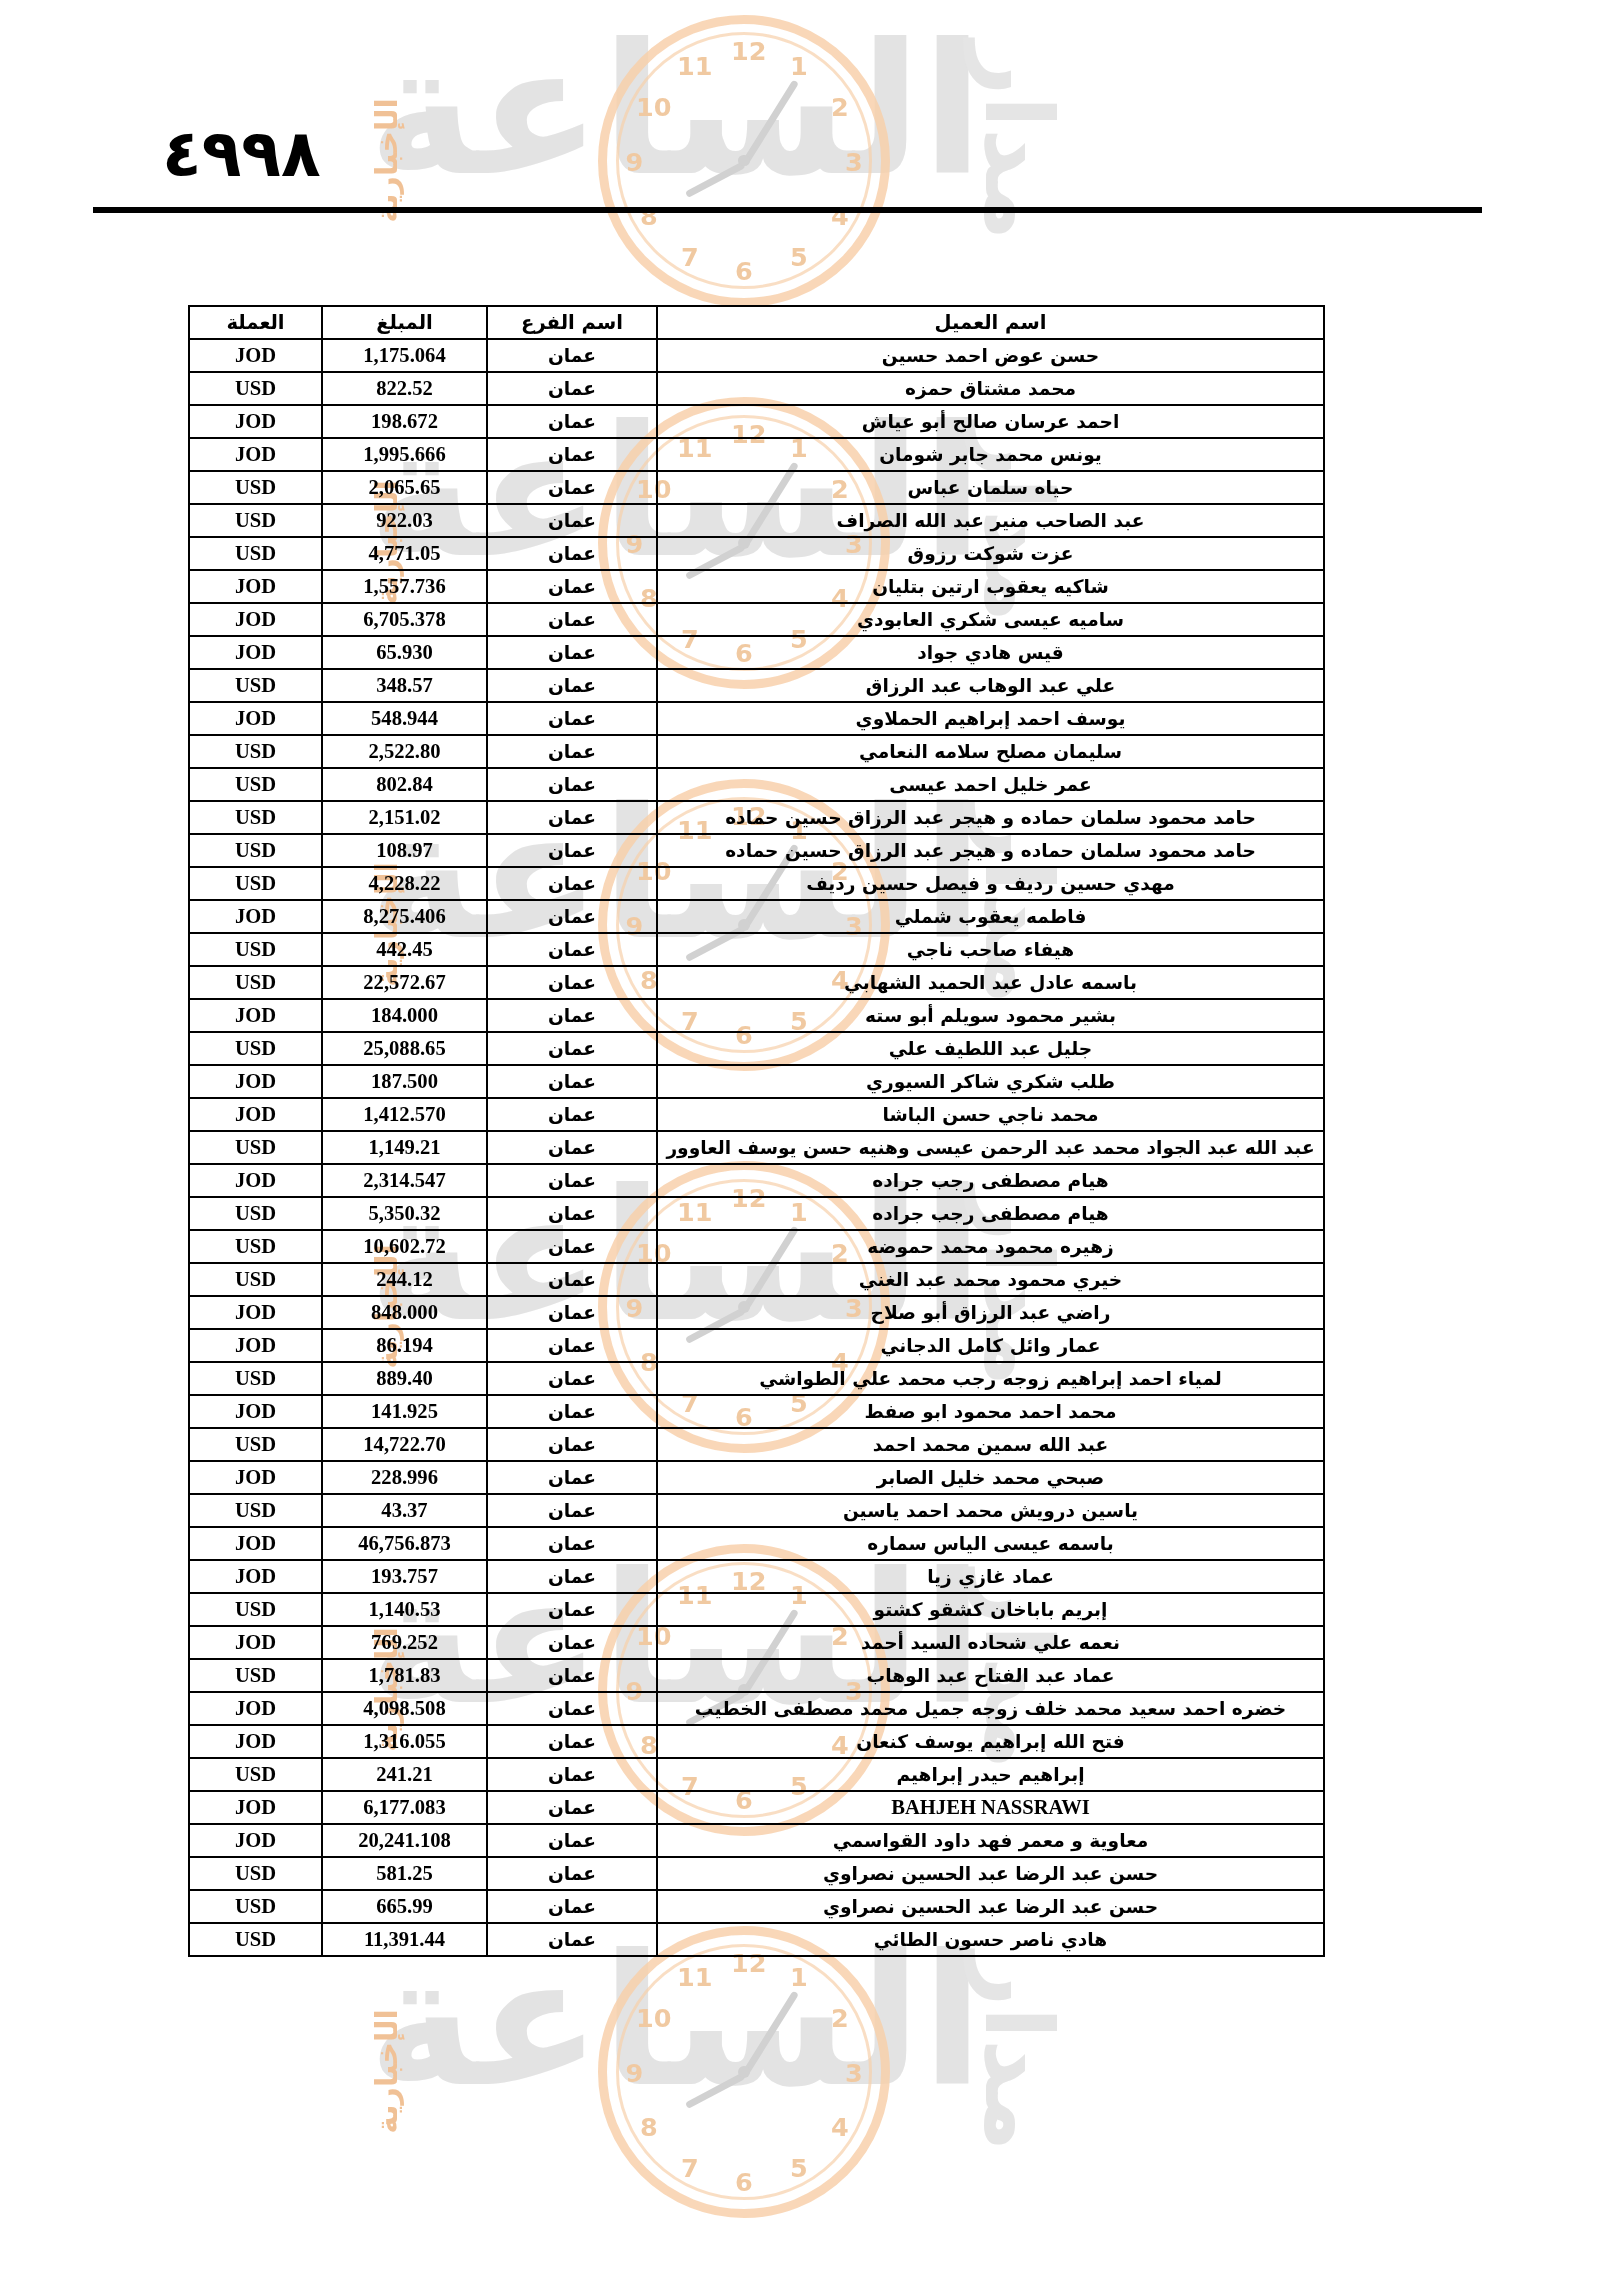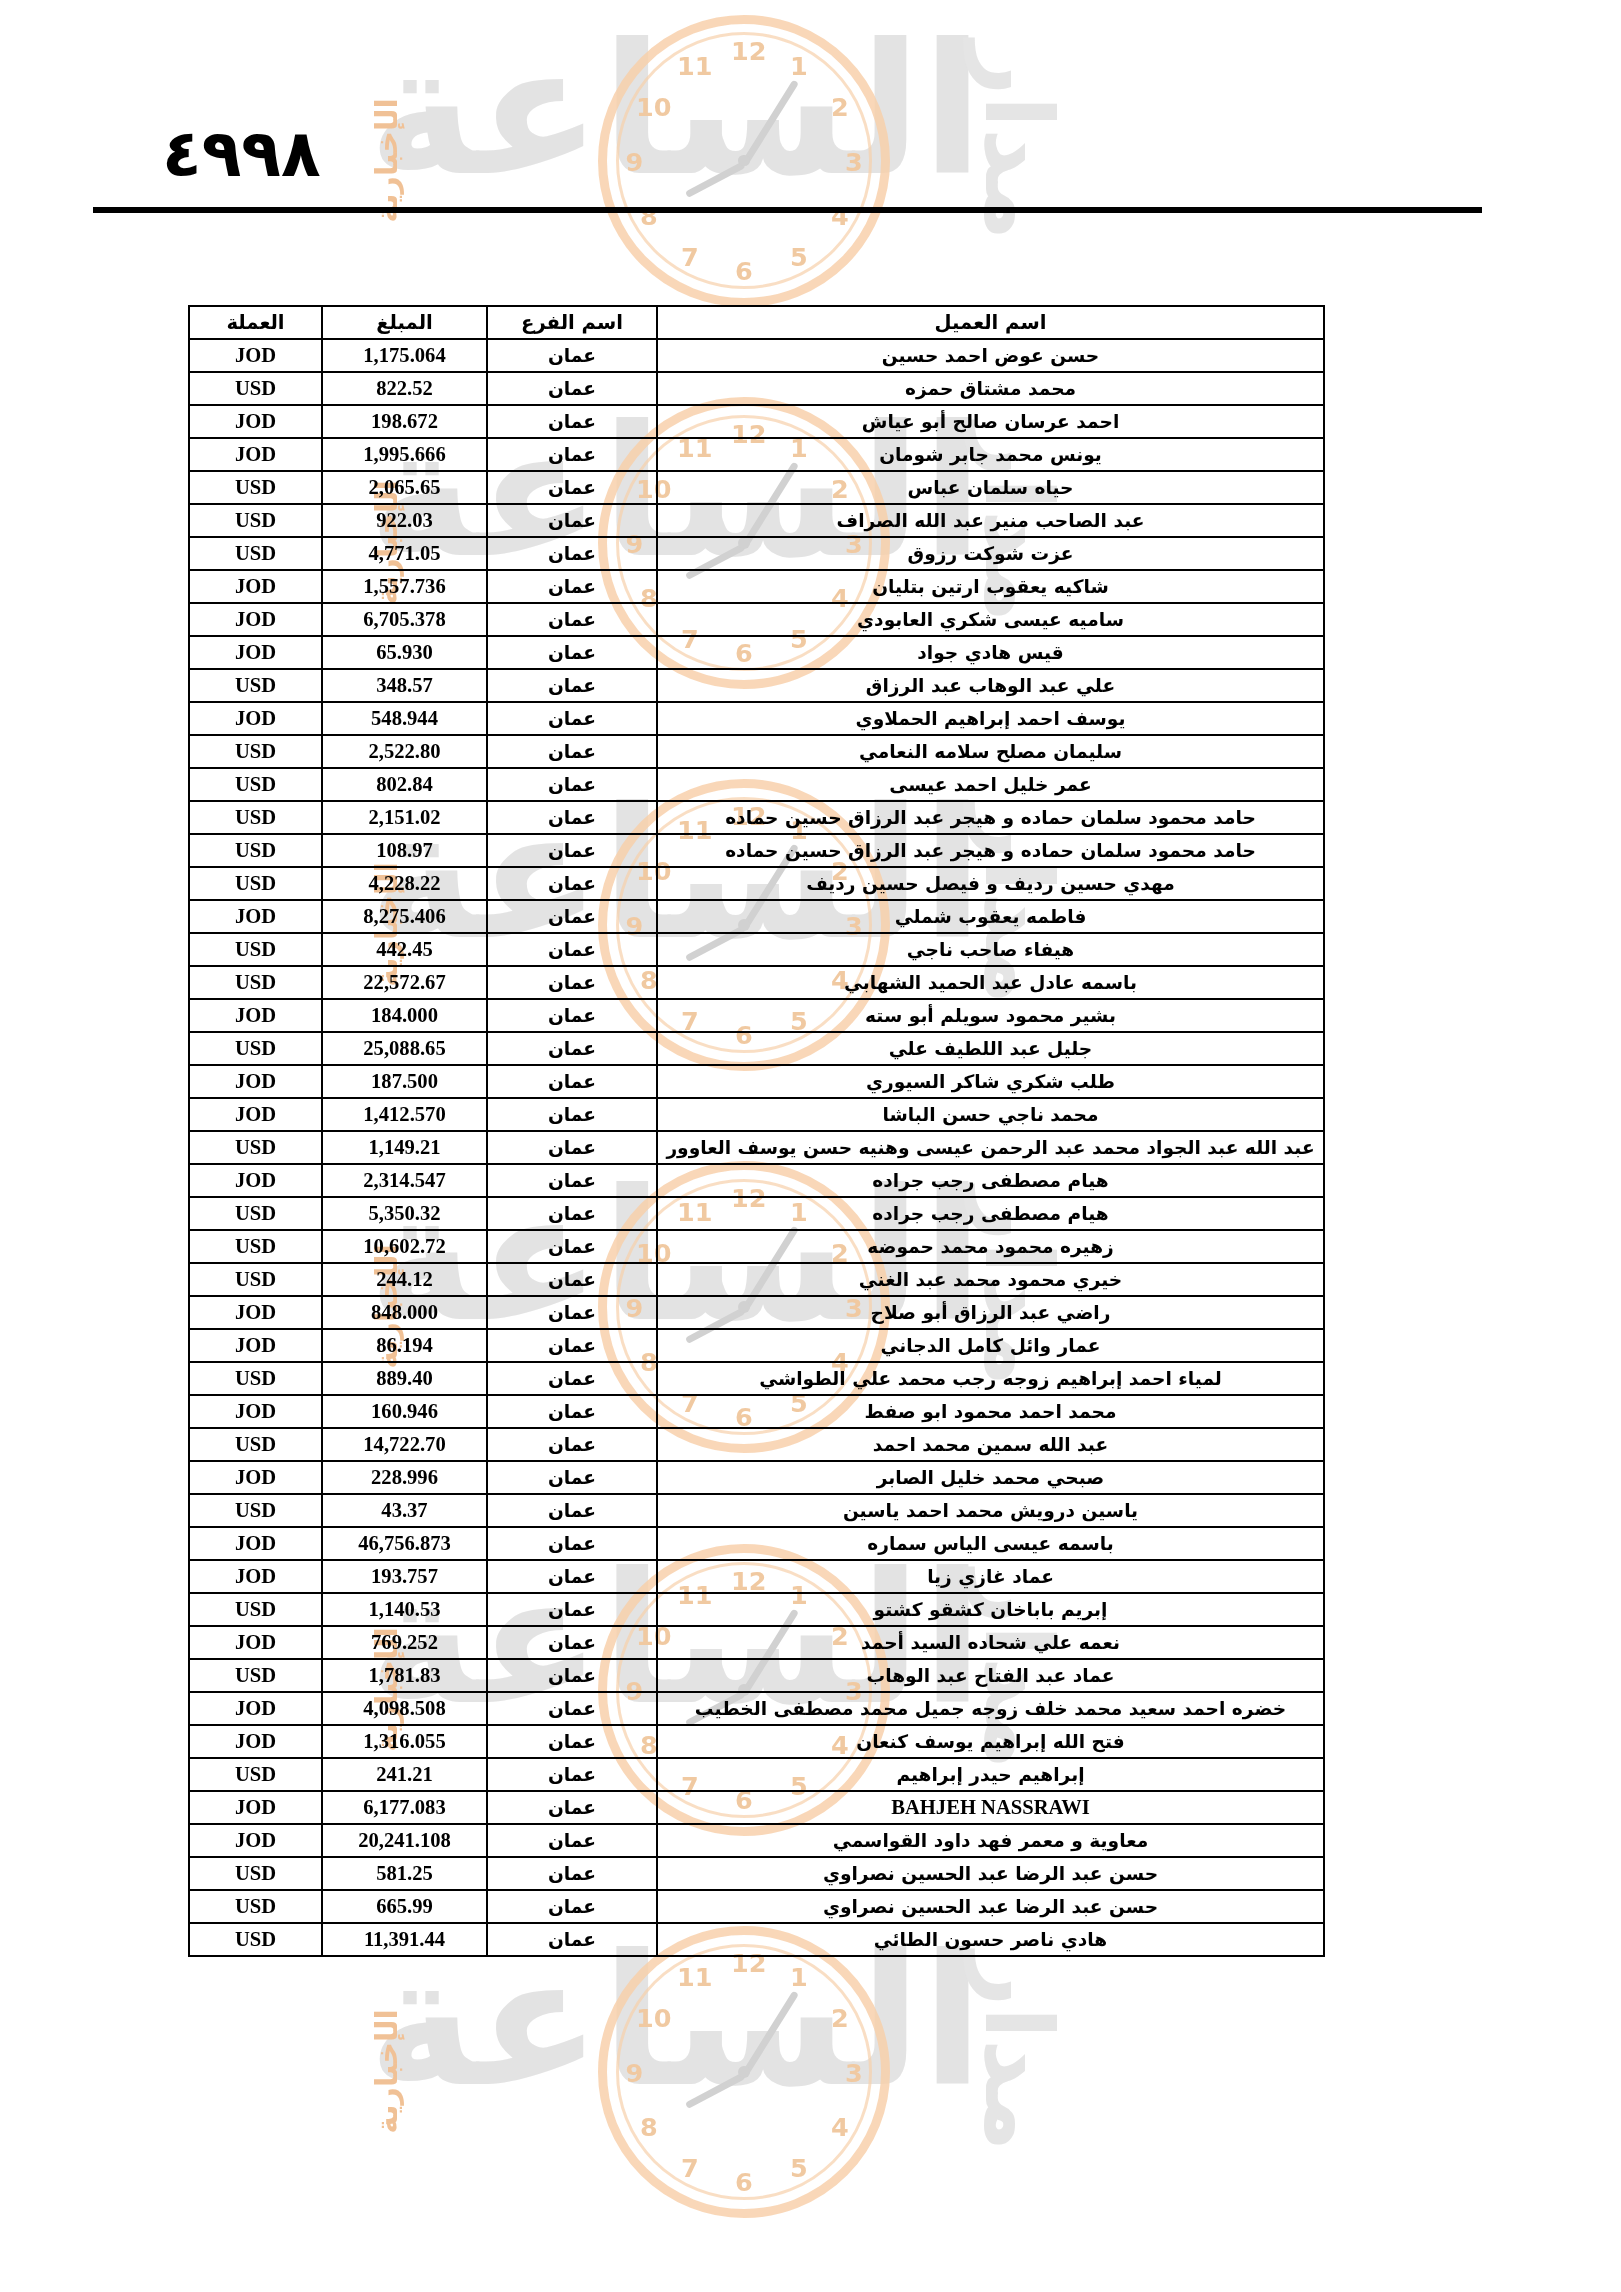--- a/index.html
+++ b/index.html
@@ -425,21 +425,21 @@
           <td class="cell-ar">عمار وائل كامل الدجاني</td>
         </tr>
         <tr>
           <td class="cell-lat">USD</td>
           <td class="cell-lat">889.40</td>
           <td class="cell-ar">عمان</td>
           <td class="cell-ar">لمياء احمد إبراهيم زوجه رجب محمد علي الطواشي</td>
         </tr>
         <tr>
           <td class="cell-lat">JOD</td>
-          <td class="cell-lat">160.946</td>
+          <td class="cell-lat">141.925</td>
           <td class="cell-ar">عمان</td>
           <td class="cell-ar">محمد احمد محمود ابو صفط</td>
         </tr>
         <tr>
           <td class="cell-lat">USD</td>
           <td class="cell-lat">14,722.70</td>
           <td class="cell-ar">عمان</td>
           <td class="cell-ar">عبد الله سمين محمد احمد</td>
         </tr>
         <tr>

